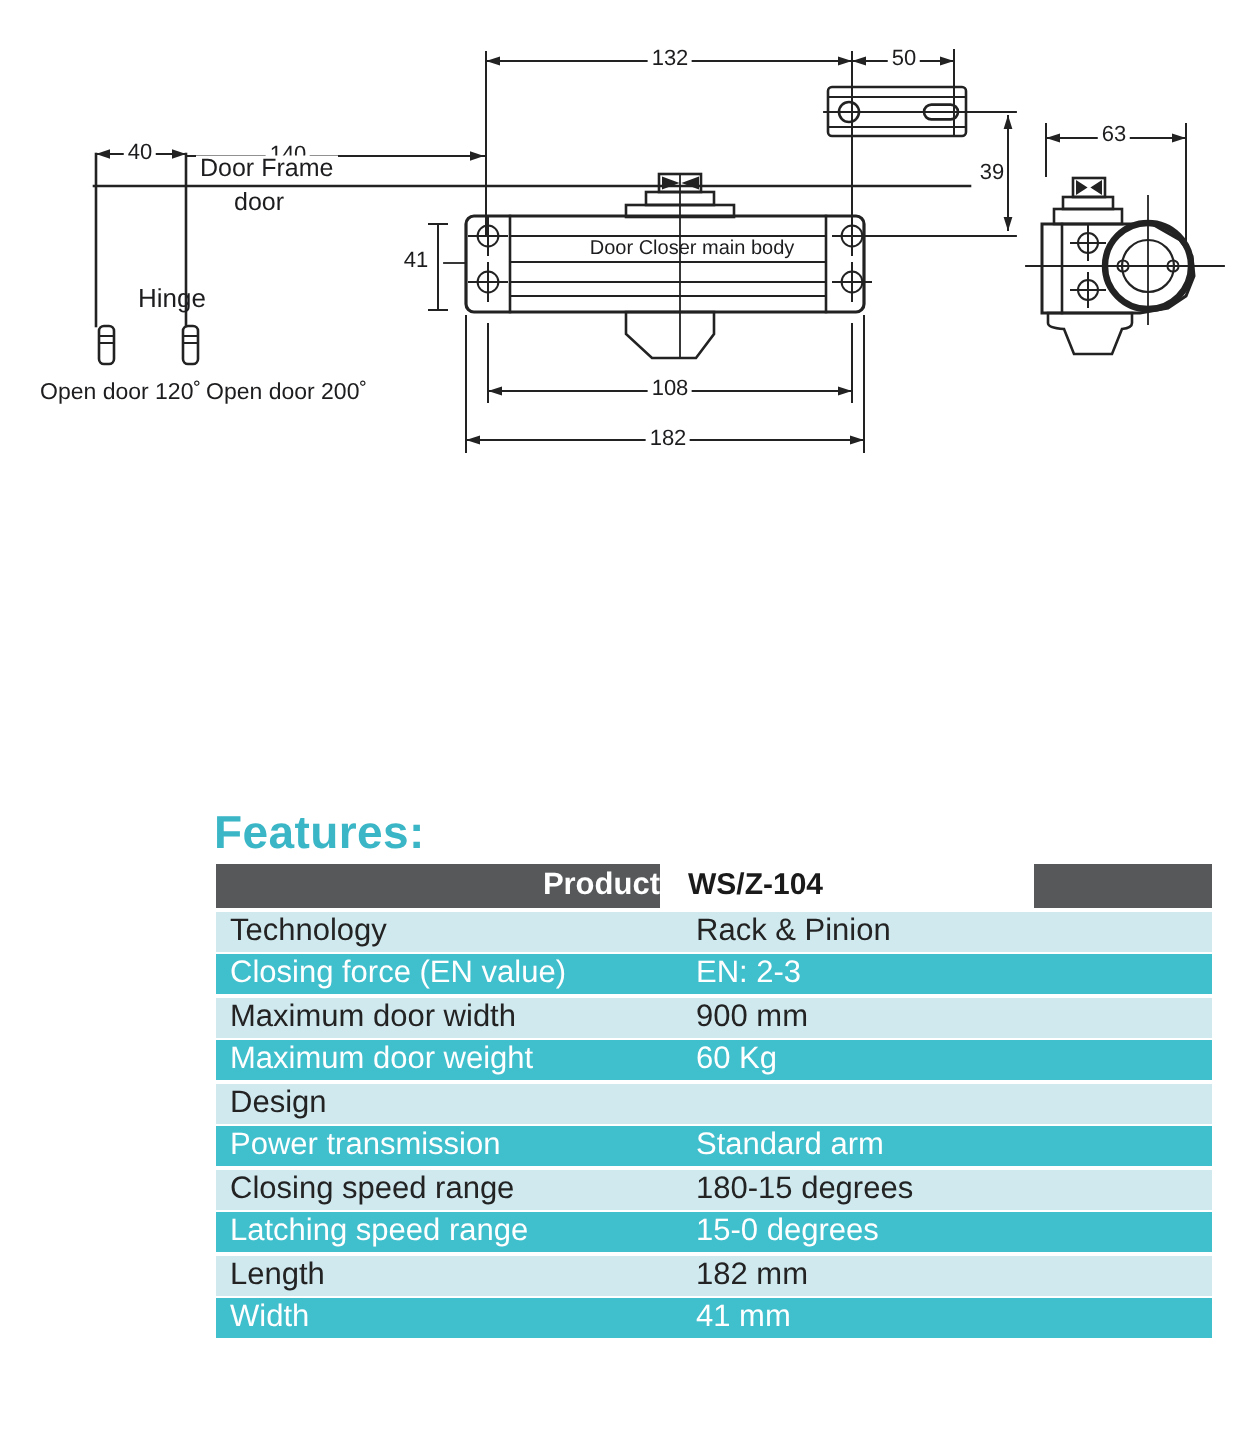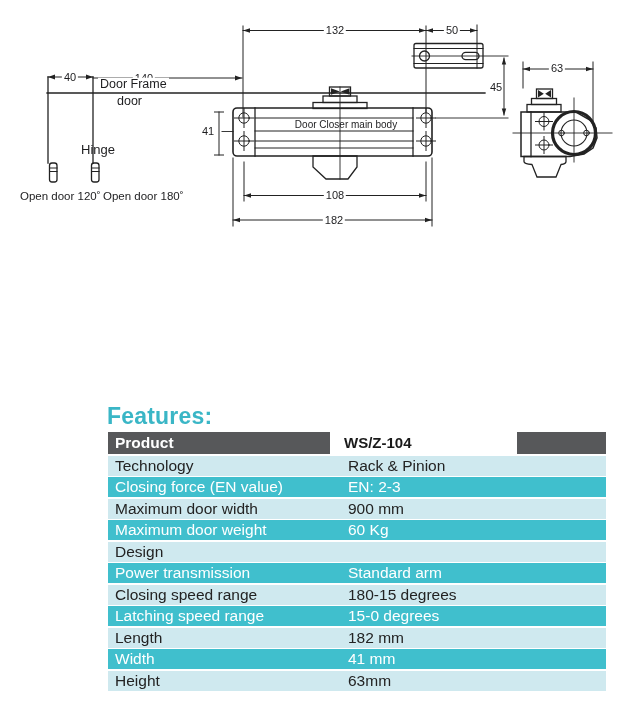--- a/index.html
+++ b/index.html
@@ -20,21 +20,21 @@
   .plain{transform:translate(0,-50%);}
   
   .features-heading{
     position:absolute;left:107px;top:403px;
     font-size:23px;font-weight:bold;color:#3ab6c6;letter-spacing:.2px;
   }
   .spec-table{position:absolute;left:108px;top:432px;width:498px;}
   .thead{display:flex;height:22px;background:#57585a;}
   .thead .h-label{
     width:222px;color:#fff;font-weight:bold;font-size:15.5px;line-height:22px;
-    padding-left:7px;box-sizing:border-box;
+    padding-left:7px;box-sizing:border-box;text-align:right;
   }
   .thead .h-value{
     width:187px;background:#fff;color:#1a1a1a;font-weight:bold;font-size:15px;
     line-height:22px;padding-left:14px;box-sizing:border-box;
   }
   .thead .h-fill{flex:1;background:#57585a;}
   .trow{position:relative;height:20px;margin-top:1.5px;font-size:15.5px;line-height:20px;}
   .trow:nth-child(odd){background:#cfe9ef;color:#232323;}
   .trow:nth-child(even){background:#40bfcd;color:#ffffff;}
   .trow .c-label{position:absolute;left:7px;top:0;}
@@ -197,28 +197,28 @@
       </g>
     </svg>
 
     <span class="dlabel dim" style="left:335px;top:30px;">132</span>
     <span class="dlabel dim" style="left:452px;top:30px;">50</span>
     <span class="dlabel dim" style="left:70px;top:77px;">40</span>
     <span class="dlabel dim" style="left:144px;top:78px;">140</span>
     <span class="dlabel dim" style="left:208px;top:131px;background:none;">41</span>
     <span class="dlabel dim" style="left:335px;top:195px;">108</span>
     <span class="dlabel dim" style="left:334px;top:220px;">182</span>
-    <span class="dlabel dim" style="left:496px;top:87px;background:none;">45</span>
+    <span class="dlabel dim" style="left:496px;top:87px;background:none;">39</span>
     <span class="dlabel dim" style="left:557px;top:68px;">63</span>
 
     <span class="dlabel plain" style="left:98px;top:84px;font-size:12.5px;background:#fff;padding:0 2px;">Door Frame</span>
     <span class="dlabel plain" style="left:101px;top:101px;font-size:12.5px;">door</span>
-    <span class="dlabel plain" style="left:53px;top:149px;font-size:13px;margin-left:12px;">Hinge</span>
+    <span class="dlabel plain" style="left:53px;top:149px;font-size:13px;">Hinge</span>
     <span class="dlabel plain" style="left:4px;top:197px;font-size:11.5px;">Open door 120˚</span>
-    <span class="dlabel plain" style="left:87px;top:197px;font-size:11.5px;">Open door 180˚</span>
+    <span class="dlabel plain" style="left:87px;top:197px;font-size:11.5px;">Open door 200˚</span>
     <span class="dlabel" style="left:338px;top:124.5px;font-size:10px;">Door Closer main body</span>
   </div>
 
   <div class="features-heading">Features:</div>
 
   <div class="spec-table">
     <div class="thead">
       <div class="h-label">Product</div>
       <div class="h-value">WS/Z-104</div>
       <div class="h-fill"></div>
@@ -256,20 +256,16 @@
         <span class="c-value">15-0 degrees</span>
       </div>
       <div class="trow">
         <span class="c-label">Length</span>
         <span class="c-value">182 mm</span>
       </div>
       <div class="trow">
         <span class="c-label">Width</span>
         <span class="c-value">41 mm</span>
       </div>
-      <div class="trow">
-        <span class="c-label">Height</span>
-        <span class="c-value">63mm</span>
-      </div>
     </div>
   </div>
 
 </div>
 
 </body></html>

